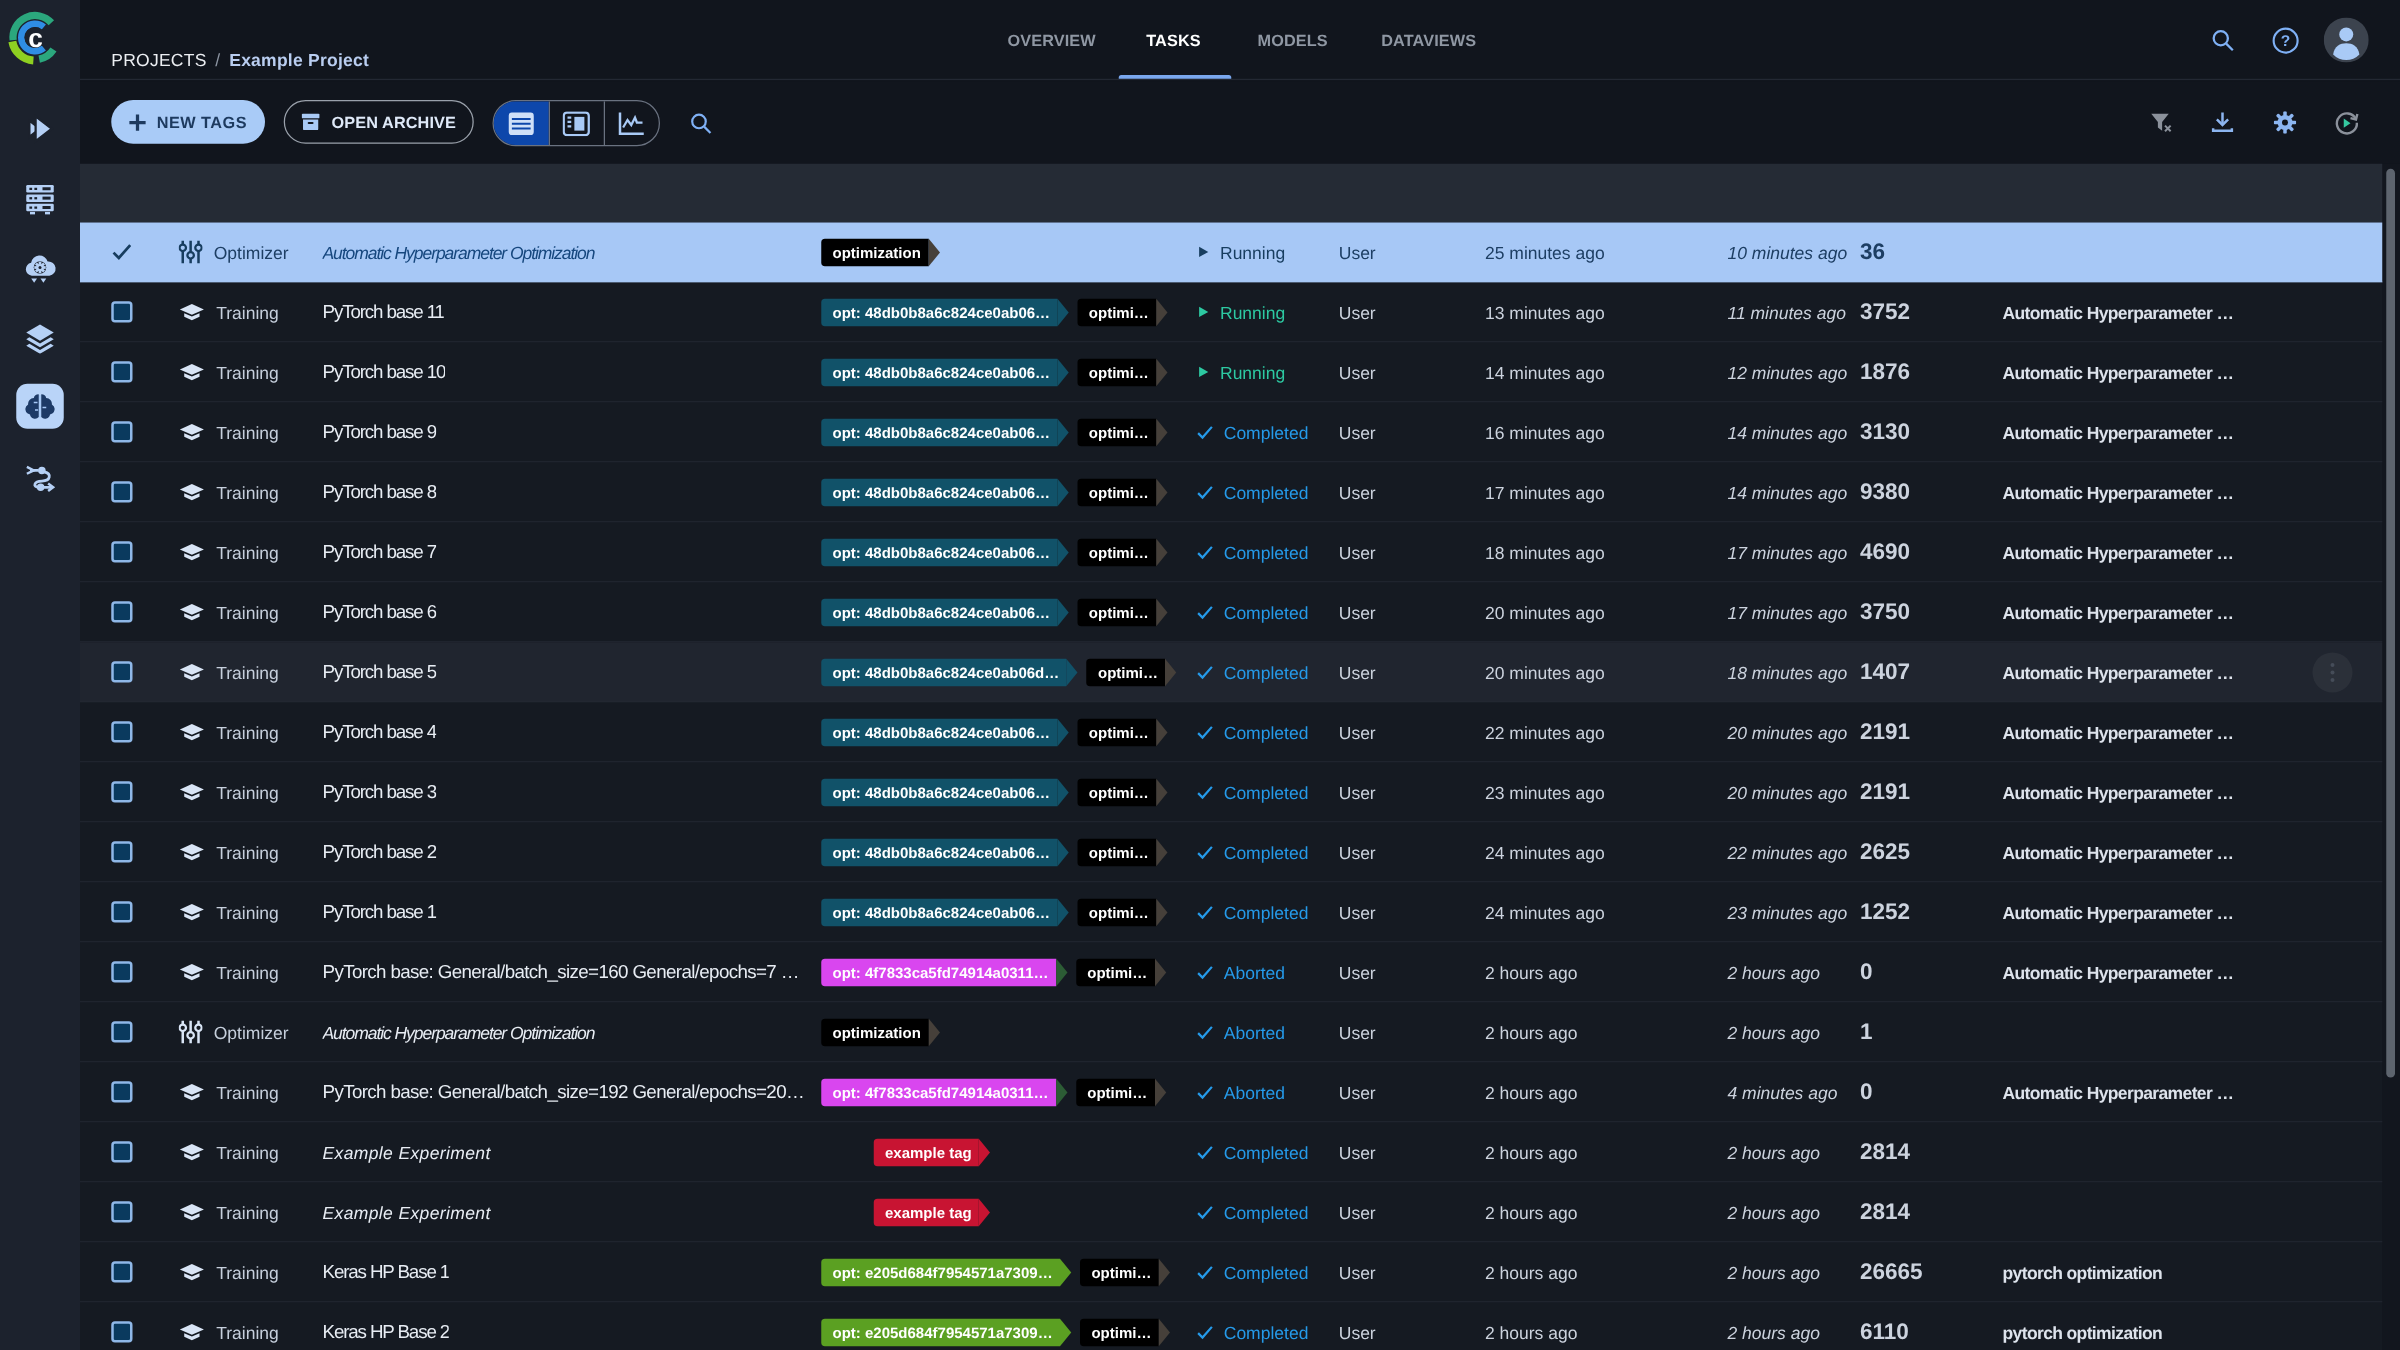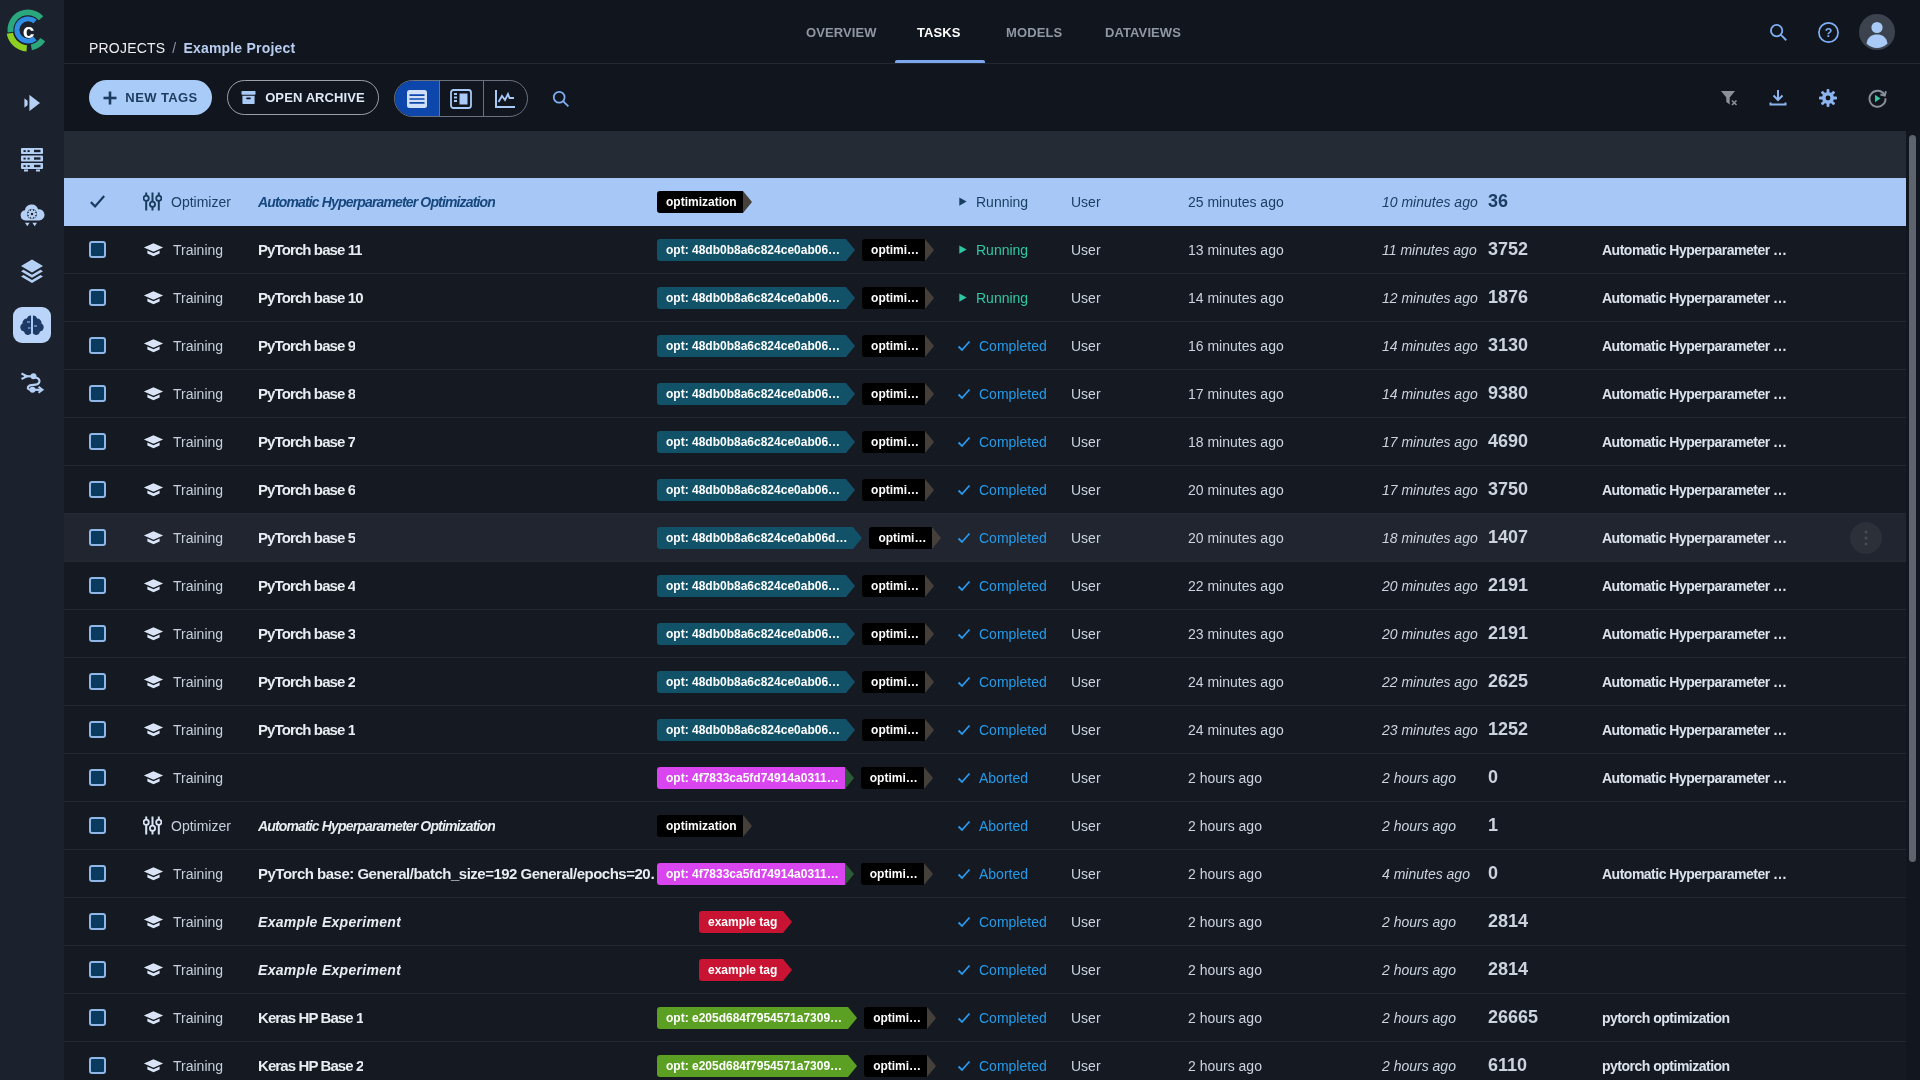--- a/index.html
+++ b/index.html
@@ -31,21 +31,21 @@
 #thead { position:absolute; left:64px; top:131px; width:1842px; height:47px; background:#252b35; }
 .hcell { position:absolute; top:0; height:47px; display:flex; align-items:center; gap:6px;
   color:#dfe3ea; font-size:13px; font-weight:bold; letter-spacing:.3px;margin-top:36px; }
 #tbody { position:absolute; left:64px; top:178px; width:1842px; height:902px; }
 .row { position:absolute; left:0; width:1842px; height:48px; background:#151a22; border-bottom:1px solid #232933; }
 .row.sel { background:#a7c8f6; border-bottom:1px solid #a7c8f6; }
 .row.hov { background:#20252f; }
 .cell { position:absolute; top:0; height:47px; display:flex; align-items:center; }
 .c-check { left:25px; }
 .c-type { left:79px; gap:9px; color:#c6cfdc; font-size:14px; }
-.c-name { left:194px; color:#e8edf4; font-size:15px; font-weight:bold; letter-spacing:-0.9px; max-width:396px; overflow:hidden; white-space:nowrap; }
+.c-name { left:194px; color:#e8edf4; font-size:15px; font-weight:normal; letter-spacing:-0.9px; max-width:396px; overflow:hidden; white-space:nowrap; }
 .c-name.it { font-style:italic; font-size:14px; letter-spacing:-0.9px; }
 .c-tags { left:593px; gap:7px; }
 .c-status { left:893px; gap:8px; font-size:14px; }
 .c-user { left:1007px; color:#ccd3de; font-size:14px; }
 .c-started { left:1124px; color:#ccd3de; font-size:14px; }
 .c-updated { left:1318px; color:#ccd3de; font-size:14px;font-style:italic; }
 .c-iter { left:1424px; color:#ccd3de; font-size:18px; font-weight:bold; }
 .c-parent { left:1538px; color:#dde3ec; font-size:14px; font-weight:bold; letter-spacing:-0.5px; }
 .sel .c-type, .sel .c-user, .sel .c-started, .sel .c-updated, .sel .c-iter { color:#1d3e63; }
 .sel .c-name { color:#16477e; }
@@ -715,20 +715,23 @@
       </div>
       <div class="cell c-type">
         <svg width="21" height="21" viewBox="0 0 24 24">
           <g transform="translate(0 2.4) scale(1 0.82)">
             <path d="M5 13.18 v4 L12 21 l7-3.82 v-4 L12 17 l-7-3.82 z" fill="#d9e5f6"></path>
             <path d="M12 3 L1 9 l11 6 l11-6 z" fill="#d9e5f6"></path>
           </g>
         </svg>
         <span>Training</span>
       </div>
+      <div class="cell c-name" style="letter-spacing:-0.5px">
+        <span>PyTorch base: General/batch_size=160 General/epochs=7 …</span>
+      </div>
       <div class="cell c-tags">
         <span class="pill p-green">opt: 4f7833ca5fd74914a0311…</span>
         <span class="pill p-gray">optimi…</span>
       </div>
       <div class="cell c-status st-done">
         <svg width="14" height="14" viewBox="0 0 14 14">
           <path d="M1.5 7.5 L5 11 L12.5 2.5" stroke="#259ae9" stroke-width="1.8" fill="none"></path>
         </svg>
         <span>Aborted</span>
       </div>

